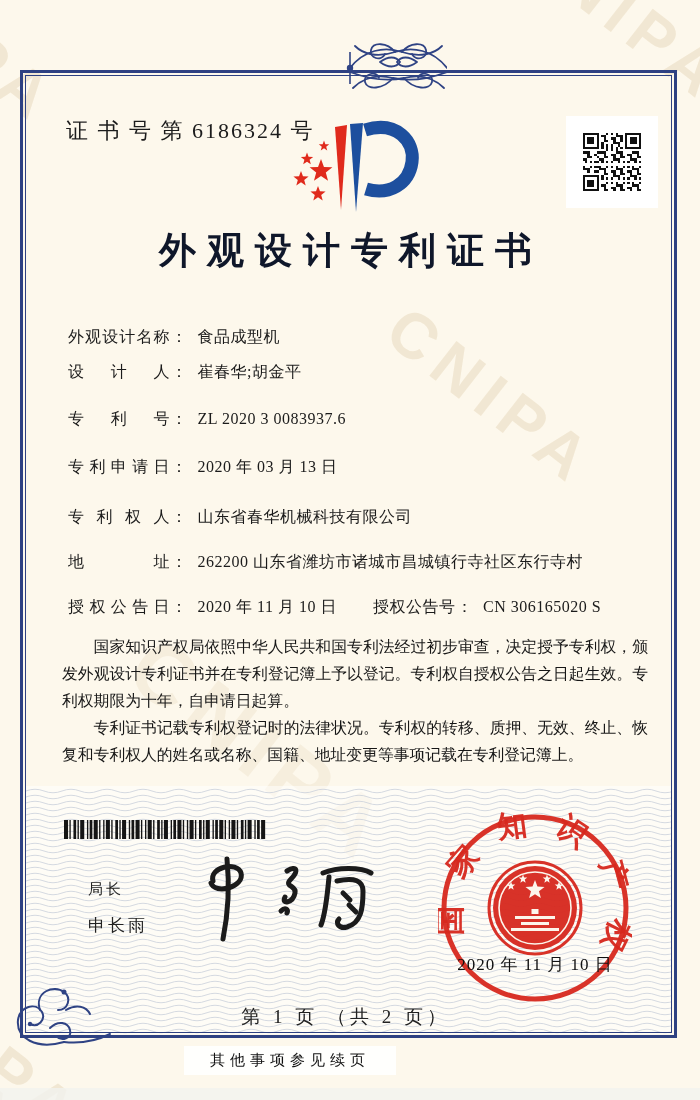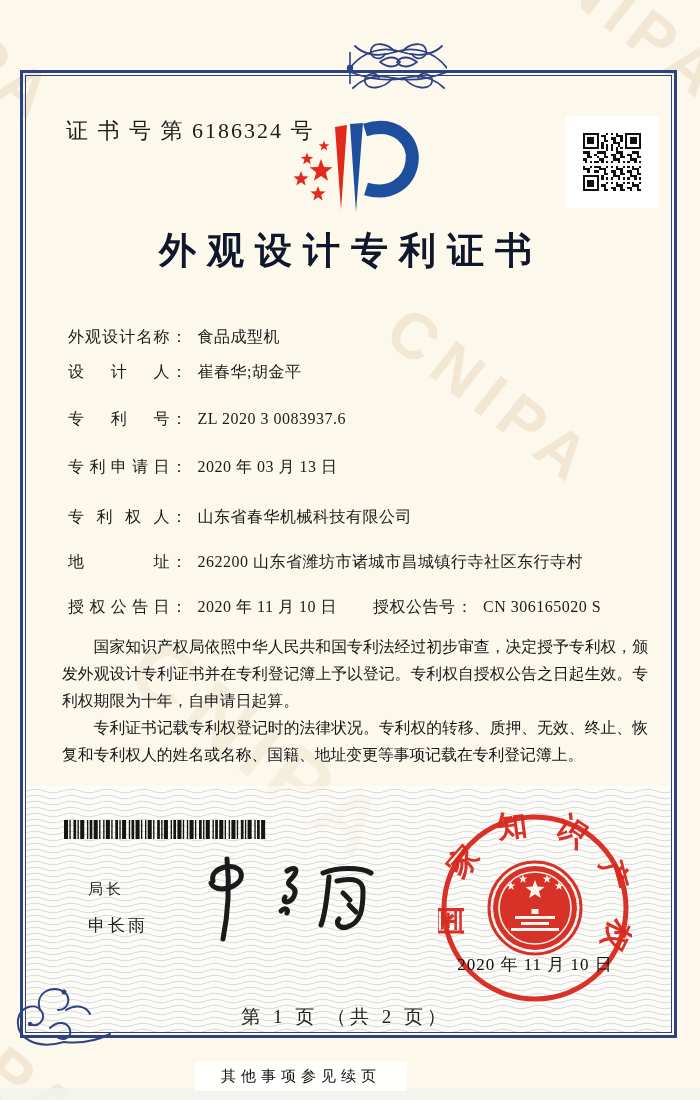--- a/index.html
+++ b/index.html
@@ -54,22 +54,22 @@
     font-size:15px; letter-spacing:3px; color:#222;}
   .sig-name{position:absolute; left:88px; top:914px; z-index:4;
     font-family:Liberation Serif, serif;
     font-size:17px; letter-spacing:3px; color:#222;}
   .signature{position:absolute; left:185px; top:845px; z-index:4;}
   
   .seal{position:absolute; left:438px; top:811px; z-index:5;}
   
   .page-info{position:absolute; left:20px; top:1004px; width:651px; z-index:4;
     text-align:center; font-size:19px; letter-spacing:4px; color:#222;}
-  .continuation-wrap{position:absolute; left:11px; top:1046px; width:580px;
-    text-align:center; z-index:4;margin-top:16px;}
+  .continuation-wrap{position:absolute; left:0; top:1046px; width:580px;
+    text-align:center; z-index:4;}
   .continuation{display:inline-block; background:rgba(255,255,255,.9);
     padding:5px 26px; font-size:15px; letter-spacing:5px; color:#111;}
   .flourish-top{position:absolute; left:253px; top:38px; z-index:6;}
   .flourish-bl{position:absolute; left:6px; top:982px; z-index:6;}
   .bottom-fade{position:absolute; left:0; bottom:0; width:700px; height:12px;
     background:#f1f2ef; opacity:.8; z-index:2;}
 </style>
 </head>
 <body>
 

